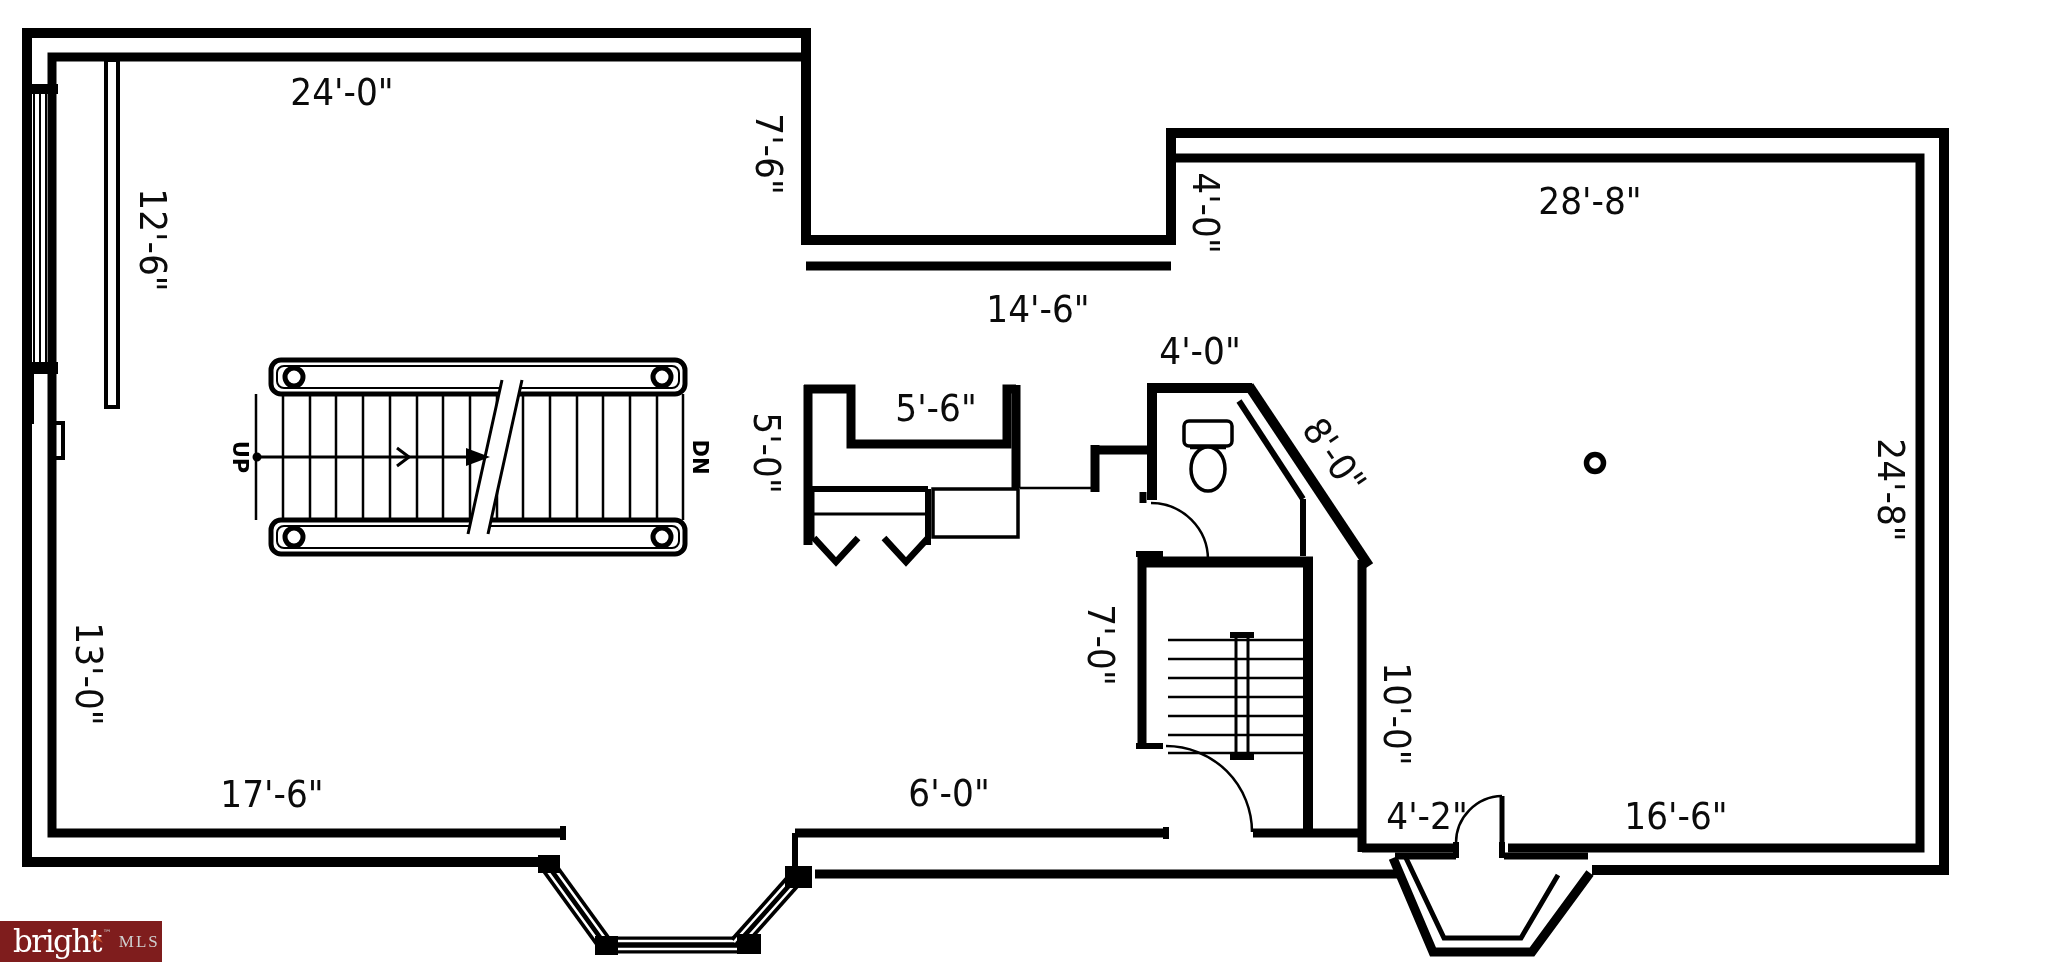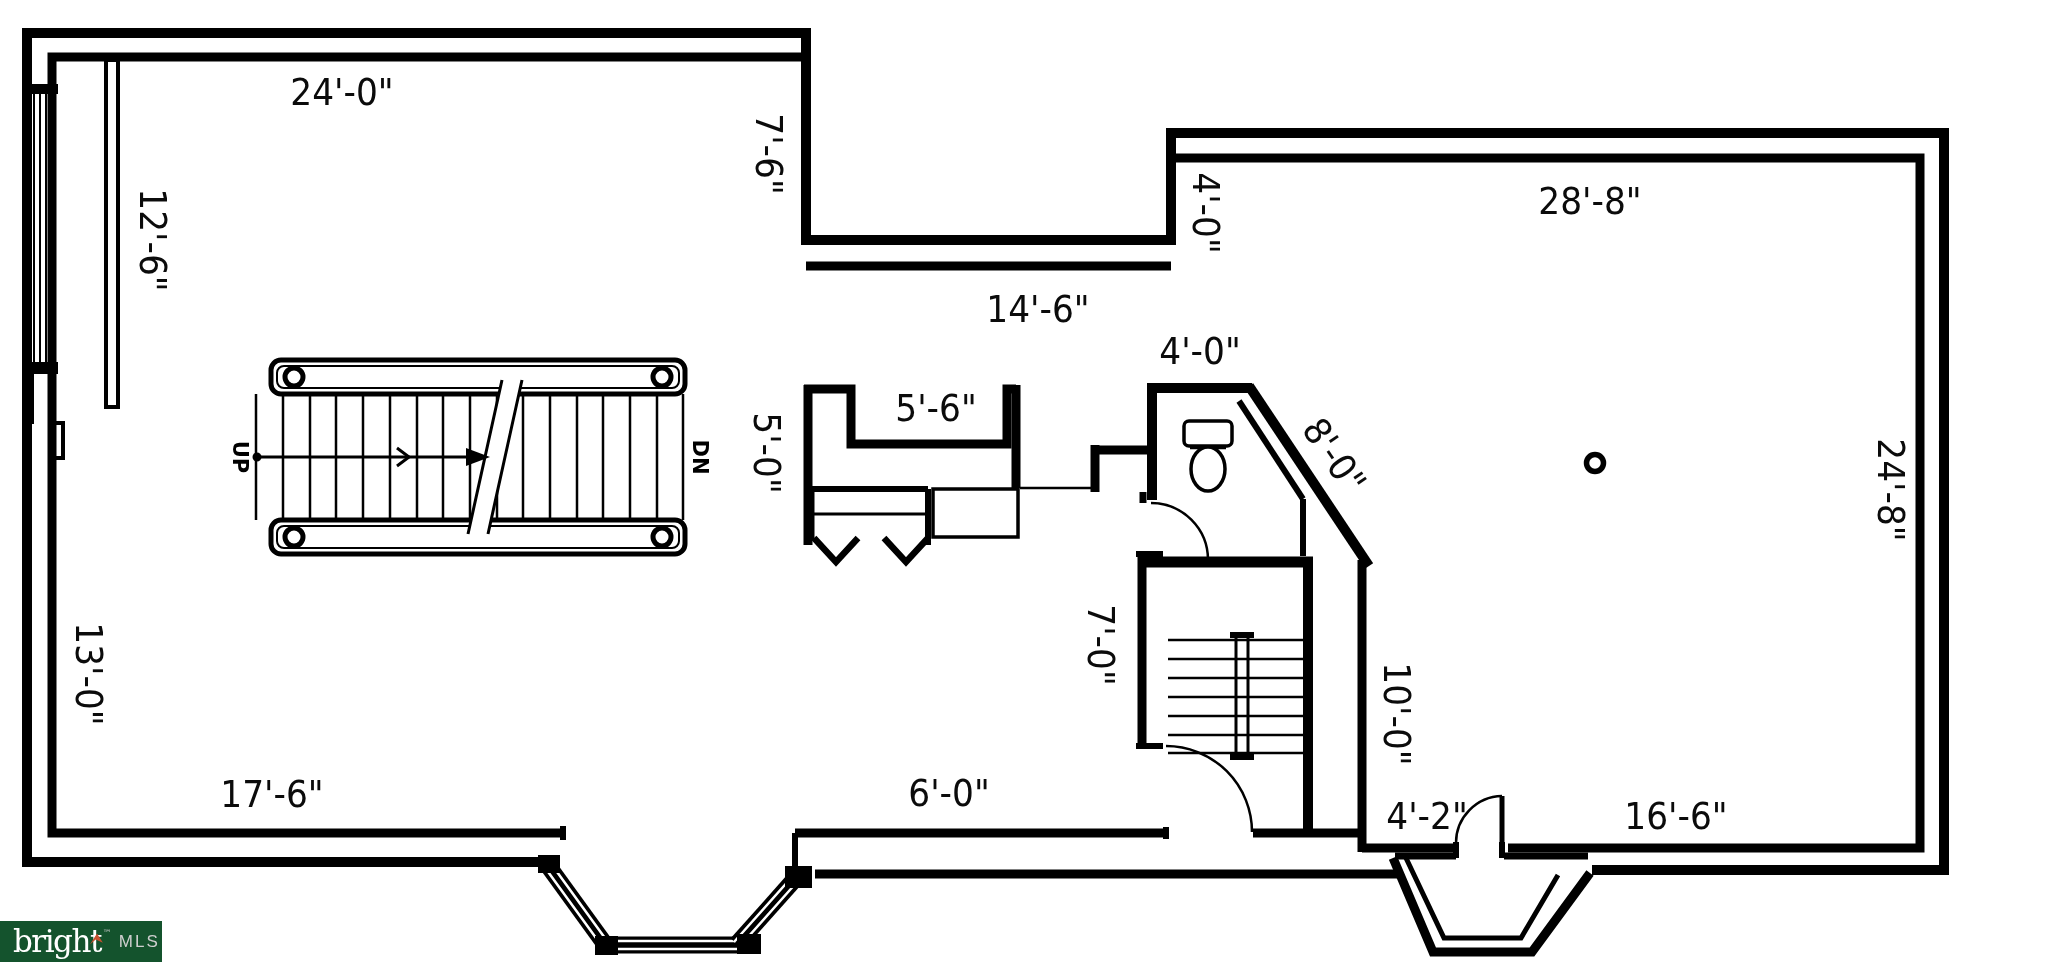--- a/index.html
+++ b/index.html
@@ -5,28 +5,28 @@
   html,body{margin:0;padding:0;background:#fff;}
   .stage{position:relative;width:2048px;height:978px;background:#ffffff;overflow:hidden;
          font-family:"DejaVu Sans",sans-serif;}
   .stage svg{position:absolute;left:0;top:0;}
   .dim{position:absolute;font-size:37px;color:#0b0b0b;white-space:nowrap;font-weight:400;
        transform:translate(-50%,-50%) scaleX(.93);}
   .dim.v{transform:translate(-50%,-50%) rotate(90deg) scaleX(.93);}
   .dim.diag{transform:translate(-50%,-50%) rotate(56deg) scaleX(.93);}
   .stairlbl{position:absolute;font-size:21px;font-weight:700;color:#000;white-space:nowrap;
        transform:translate(-50%,-50%) rotate(90deg);}
-  .watermark{position:absolute;left:0;top:921px;width:162px;height:41px;background:#14532d;
+  .watermark{position:absolute;left:0;top:921px;width:162px;height:41px;background:#7f1d1d;
        display:flex;align-items:center;padding-left:13px;box-sizing:border-box;}
   .brand{font-family:"DejaVu Serif",serif;font-size:31px;color:#ffffff;letter-spacing:-1.5px;
        position:relative;line-height:1;}
   .bird{position:absolute;right:-2px;top:-8px;width:13px;height:11px;background:#c7502f;
        clip-path:polygon(55% 0,100% 85%,45% 55%,0 100%);}
   .tm{font-size:9px;color:#c9c9c9;align-self:flex-start;margin:7px 0 0 2px;}
-  .mls{font-family:Liberation Sans, sans-serif;font-size:17px;color:#cfcfcf;
+  .mls{font-family:Liberation Serif, serif;font-size:17px;color:#cfcfcf;
        letter-spacing:2px;margin-left:7px;}
 </style>
 </head>
 <body>
 
 <div class="stage">
 
   <svg width="2048" height="978" viewBox="0 0 2048 978">
 
     <g stroke="#000" fill="none" stroke-linecap="butt">

